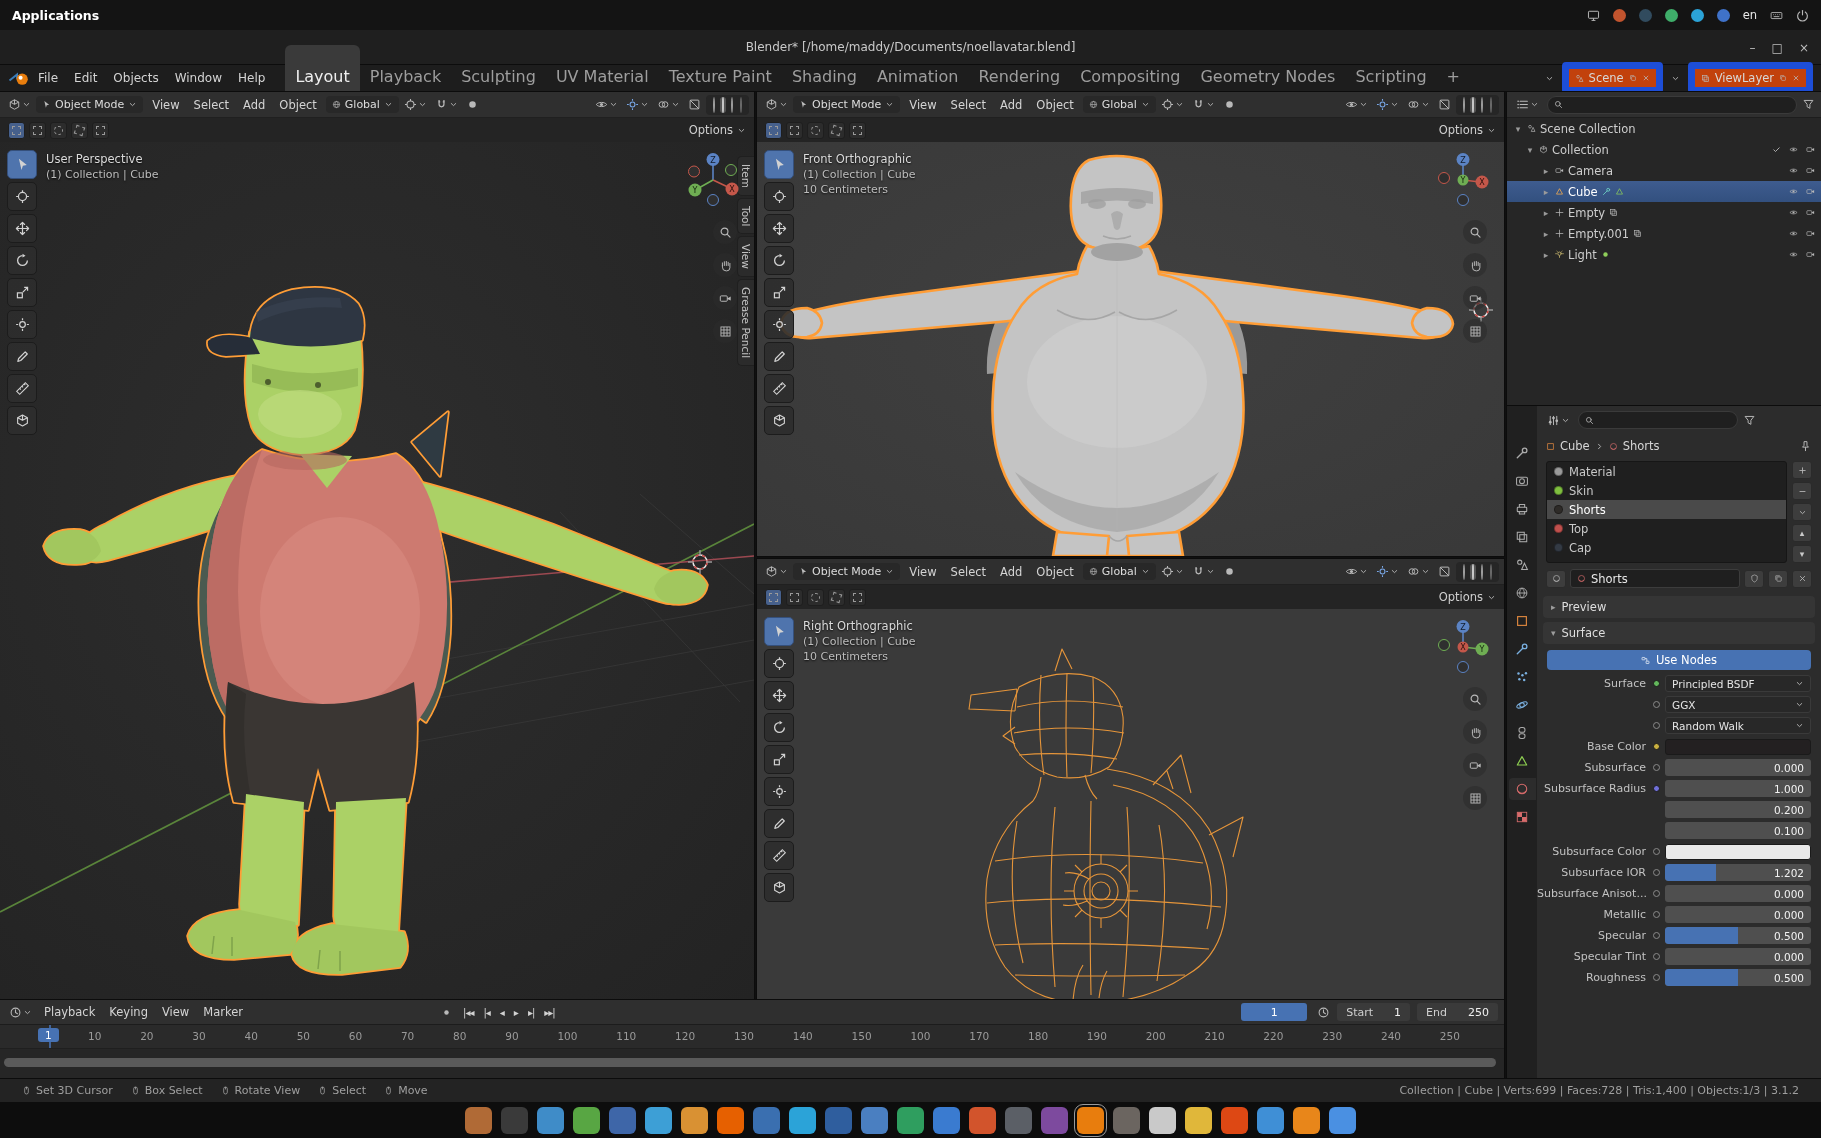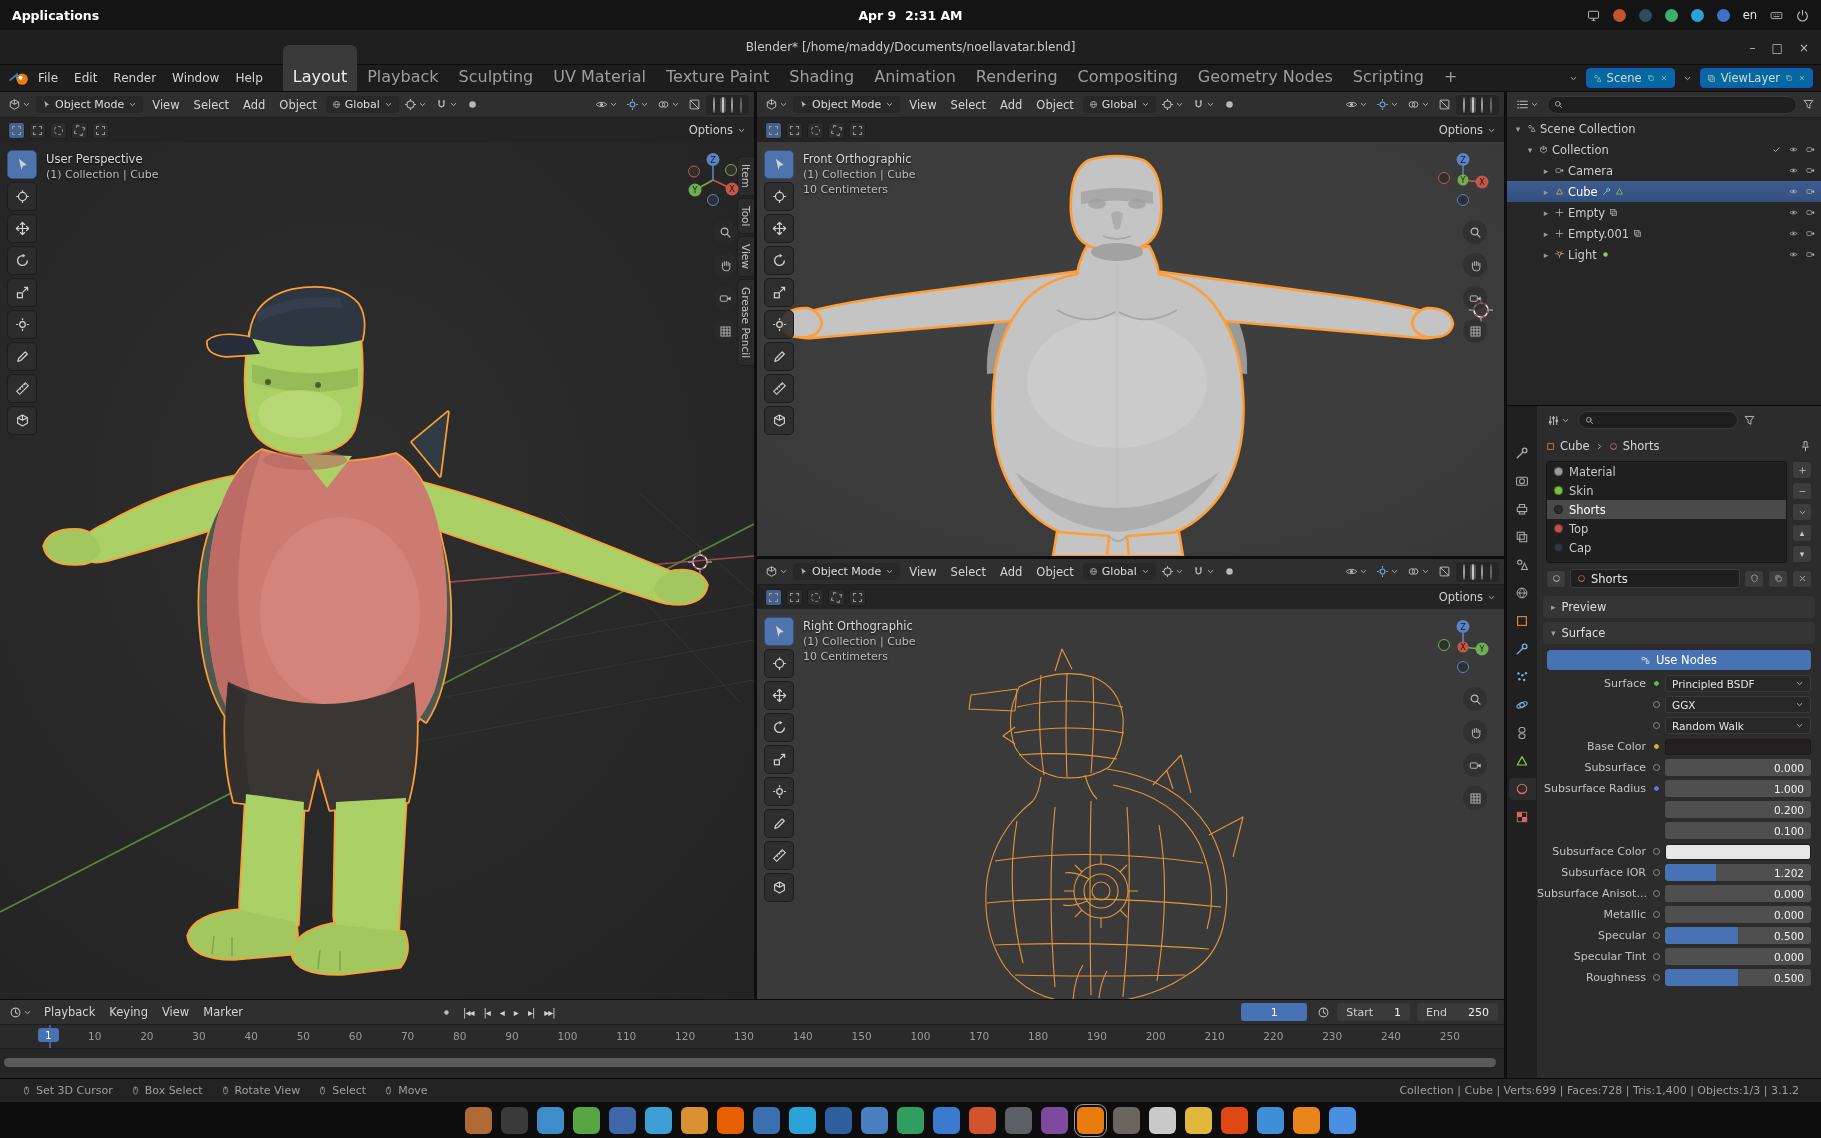--- a/index.html
+++ b/index.html
@@ -21,21 +21,21 @@
 .titlebar{left:0;top:30px;width:1821px;height:35px;background:#1f1f1f;display:flex;align-items:center;justify-content:center;border-bottom:1px solid #0c0c0c}
 .titlebar .t{font-size:12px;color:#c9c9c9}
 .winbtns{position:absolute;right:12px;top:30px;height:35px;display:flex;align-items:center;gap:16px;color:#bdbdbd;font-size:12px}
 
 .menubar{left:0;top:65px;width:1821px;height:27px;background:#1d1d1d;display:flex;align-items:center;padding:0 8px;border-bottom:1px solid #0c0c0c}
 .mi{padding:3px 8px;border-radius:4px;font-size:12px;color:#d4d4d4;white-space:nowrap}
 .wtabs{display:flex;align-items:flex-end;height:27px;margin-left:12px}
 .wtab{padding:22px 10px 6px;font-size:16px;color:#9e9e9e;border-radius:6px 6px 0 0;white-space:nowrap}
 .wtab.active{background:#3a3a3a;color:#efefef}
 .scenewrap{margin-left:auto;display:flex;gap:8px;align-items:center}
-.pillfield{display:flex;align-items:center;gap:5px;background:#0369a1;border:1px solid #1d4ed8;border-radius:4px;padding:2px 6px;font-size:11.5px;color:#d8d8d8}
+.pillfield{display:flex;align-items:center;gap:5px;background:#c2410c;border:7px solid #1d4ed8;border-radius:4px;padding:2px 6px;font-size:11.5px;color:#d8d8d8}
 
 .vp{background:#242424;outline:1px solid #0c0c0c}
 .vhdr{display:flex;align-items:center;gap:2px;height:26px;background:#2f2f2f;padding:0 5px;border-bottom:1px solid #202020;position:relative;z-index:3;overflow:hidden}
 .dd{display:flex;align-items:center;gap:4px;background:#282828;border-radius:4px;padding:2px 6px;font-size:11px;color:#dcdcdc;white-space:nowrap}
 .hbtn{display:flex;align-items:center;gap:1px;padding:2px 3px;border-radius:3px}
 .vmenus{display:flex;align-items:center}
 .vmenus .mi{padding:3px 7px;font-size:11.5px}
 .sp{flex:1}
 .shadeballs{display:flex;align-items:center;gap:3px;background:#262626;border-radius:4px;padding:2px 5px}
 .ball{width:12px;height:12px;border-radius:50%;border:1.4px solid #9d9d9d}
@@ -326,21 +326,20 @@
 <symbol id="s-nodes" viewBox="0 0 16 16" fill="none" stroke="currentColor" stroke-width="1.2">
         <rect x="1.8" y="2.6" width="5.2" height="4.2" rx=".8"></rect>
         <rect x="9" y="9.2" width="5.2" height="4.2" rx=".8"></rect>
         <path d="M7 4.7h3.4v4.5"></path>
       </symbol>
 </defs>
 </svg>
 
 <div class="abs sysbar">
   <span class="app">Applications</span>
-  <span class="clock"><span>Apr 9</span>&nbsp;&nbsp;<span>2:31 AM</span></span>
   <span class="tray">
     <svg class="ic">
         <use href="#s-monitor"></use>
       </svg>
     <span class="dot" style="background:#c2542e"></span>
     <span class="dot" style="background:#314b5e"></span>
     <span class="dot" style="background:#3fae6a"></span>
     <span class="dot" style="background:#2ba3d8"></span>
     <span class="dot" style="background:#3f72c9"></span>
     <span class="lang">en</span>
@@ -365,21 +364,21 @@
 <div class="abs menubar">
   <svg width="22" height="15" viewBox="0 0 22 15">
     <path d="M1.5 9.5 9 3.5v3l4-3" stroke="#3a7cb8" stroke-width="2" fill="none"></path>
     <circle cx="14.2" cy="8.2" r="5.6" fill="#e87d0d"></circle>
     <circle cx="12.6" cy="6.8" r="2" fill="#fff"></circle>
   </svg>
   <span style="display:flex">
 
   <span class="mi">File</span>
       <span class="mi">Edit</span>
-      <span class="mi">Render</span>
+      <span class="mi">Objects</span>
       <span class="mi">Window</span>
       <span class="mi">Help</span>
     </span>
   <span class="wtabs">
     <span class="wtab active">Layout</span>
     <span class="wtab">Playback</span>
     <span class="wtab">Sculpting</span>
     <span class="wtab">UV Material</span>
     <span class="wtab">Texture Paint</span>
     <span class="wtab">Shading</span>

